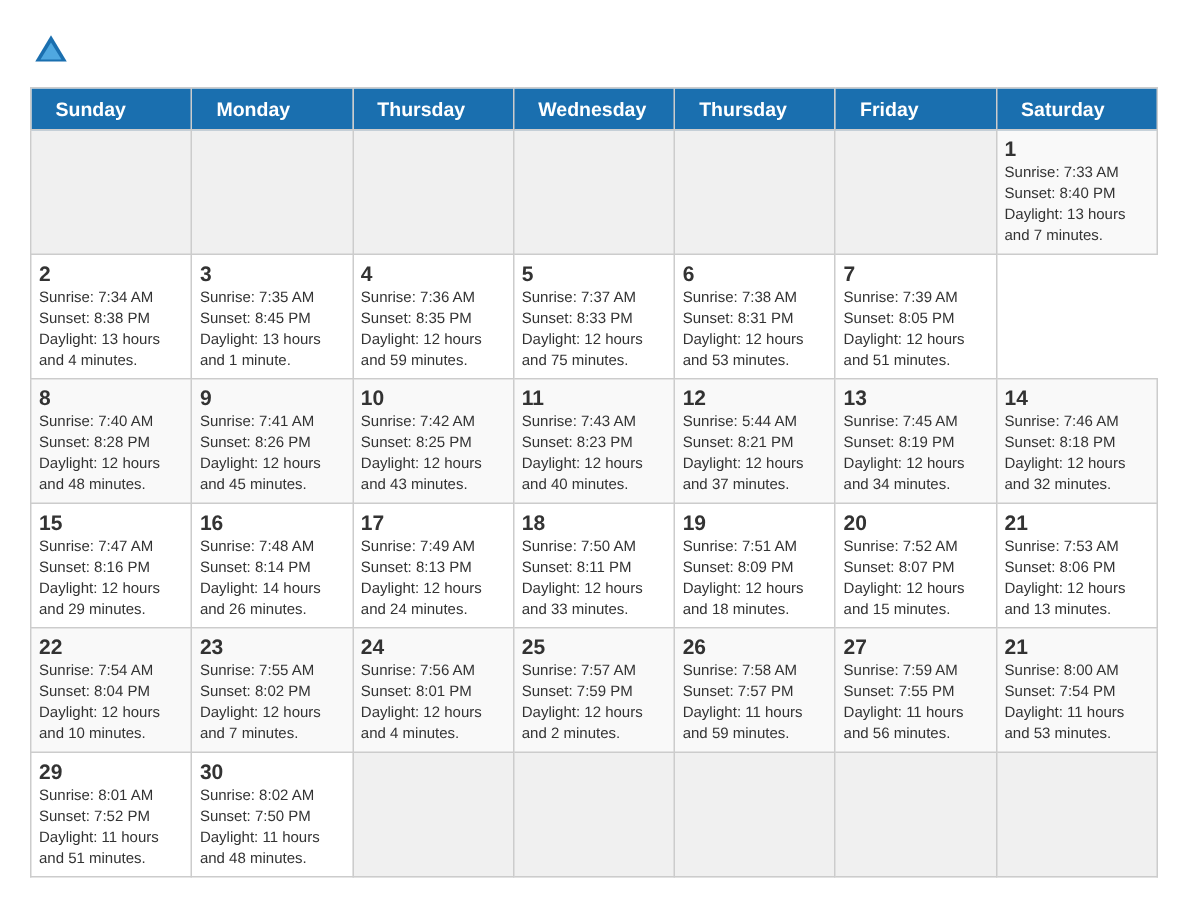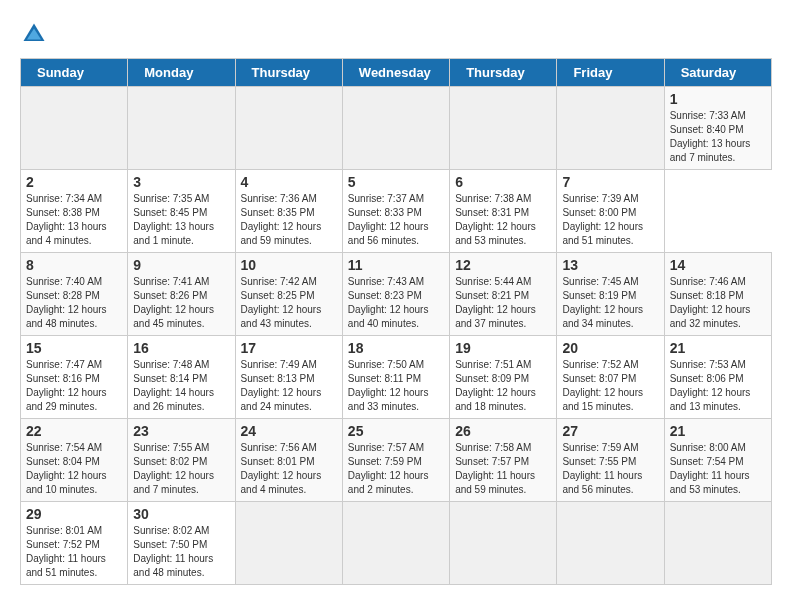--- a/index.html
+++ b/index.html
@@ -142,29 +142,29 @@
         <td>
           <span class="day-number">3</span>
           <div class="day-detail"><span>Sunrise: 7:35 AM</span><br><span>Sunset: 8:45 PM</span><br><span>Daylight: 13 hours and 1 minute.</span></div>
         </td>
         <td>
           <span class="day-number">4</span>
           <div class="day-detail"><span>Sunrise: 7:36 AM</span><br><span>Sunset: 8:35 PM</span><br><span>Daylight: 12 hours and 59 minutes.</span></div>
         </td>
         <td>
           <span class="day-number">5</span>
-          <div class="day-detail"><span>Sunrise: 7:37 AM</span><br><span>Sunset: 8:33 PM</span><br><span>Daylight: 12 hours and 56 minutes.</span></div>
+          <div class="day-detail"><span>Sunrise: 7:37 AM</span><br><span>Sunset: 8:33 PM</span><br><span>Daylight: 12 hours and 75 minutes.</span></div>
         </td>
         <td>
           <span class="day-number">6</span>
           <div class="day-detail"><span>Sunrise: 7:38 AM</span><br><span>Sunset: 8:31 PM</span><br><span>Daylight: 12 hours and 53 minutes.</span></div>
         </td>
         <td>
           <span class="day-number">7</span>
-          <div class="day-detail"><span>Sunrise: 7:39 AM</span><br><span>Sunset: 8:00 PM</span><br><span>Daylight: 12 hours and 51 minutes.</span></div>
+          <div class="day-detail"><span>Sunrise: 7:39 AM</span><br><span>Sunset: 8:05 PM</span><br><span>Daylight: 12 hours and 51 minutes.</span></div>
         </td>
       </tr>
       <tr>
         <td>
           <span class="day-number">8</span>
           <div class="day-detail"><span>Sunrise: 7:40 AM</span><br><span>Sunset: 8:28 PM</span><br><span>Daylight: 12 hours and 48 minutes.</span></div>
         </td>
         <td>
           <span class="day-number">9</span>
           <div class="day-detail"><span>Sunrise: 7:41 AM</span><br><span>Sunset: 8:26 PM</span><br><span>Daylight: 12 hours and 45 minutes.</span></div>

